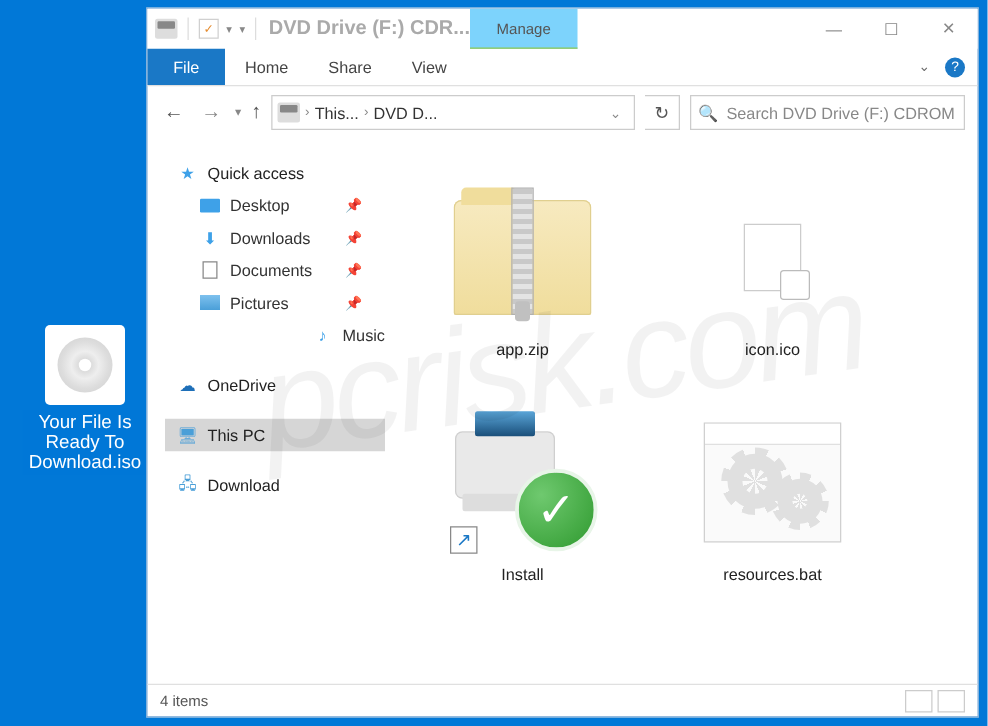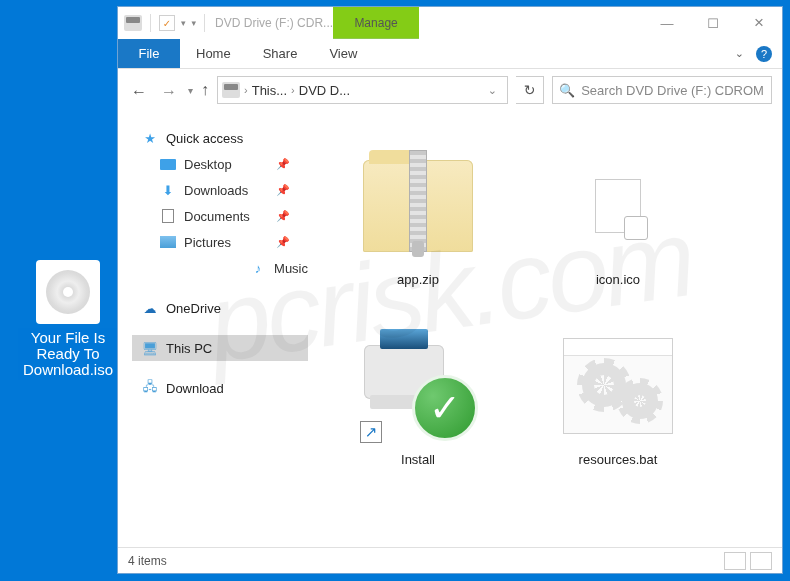--- a/index.html
+++ b/index.html
@@ -16,22 +16,22 @@
 .explorer { position:absolute; left:117px; top:6px; width:666px; height:568px; background:#fff; border:1px solid #6fa3d4; display:flex; flex-direction:column; }
 
 
 .titlebar { height:32px; background:#fff; display:flex; align-items:stretch; }
 .tb-left { display:flex; align-items:center; gap:6px; padding-left:6px; }
 .drive-mini { width:18px; height:16px; background:#ddd; border-radius:2px; position:relative; }
 .drive-mini::before{content:'';position:absolute;top:2px;left:2px;right:2px;height:6px;background:#888;border-radius:1px;}
 .qat-check { width:16px; height:16px; border:1px solid #d0d0d0; display:flex; align-items:center; justify-content:center; font-size:10px; color:#e58b2e; }
 .qat-sep { width:1px; height:18px; background:#ddd; margin:0 2px; align-self:center; }
 .qat-drop { font-size:9px; color:#888; }
-.tb-title { padding-left:8px; color:#aaa; font-size:12px; display:flex; align-items:center; flex:0 0 auto; }
-.tb-manage { width:86px; background:#84cc16; color:#555; font-size:12px; display:flex; align-items:center; justify-content:center; border-bottom:1px solid #8fc94f; }
+.tb-title { padding-left:8px; color:#aaa; font-size:16px; display:flex; align-items:center; flex:0 0 auto;font-weight:bold; }
+.tb-manage { width:86px; background:#7dd3fc; color:#555; font-size:12px; display:flex; align-items:center; justify-content:center; border-bottom:1px solid #8fc94f; }
 .tb-spacer { flex:1; }
 .tb-controls { display:flex; }
 .tb-btn { width:46px; display:flex; align-items:center; justify-content:center; color:#888; font-size:13px; }
 .tb-btn.close { font-size:17px; }
 
 
 .ribbon { height:30px; display:flex; align-items:stretch; border-bottom:1px solid #e0e0e0; position:relative; }
 .file-tab { background:#1a78c6; color:#fff; width:62px; display:flex; align-items:center; justify-content:center; font-size:13px; }
 .r-tab { padding:0 16px; display:flex; align-items:center; font-size:13px; color:#444; }
 .r-tab.tool { color:#3b7b0f; }

